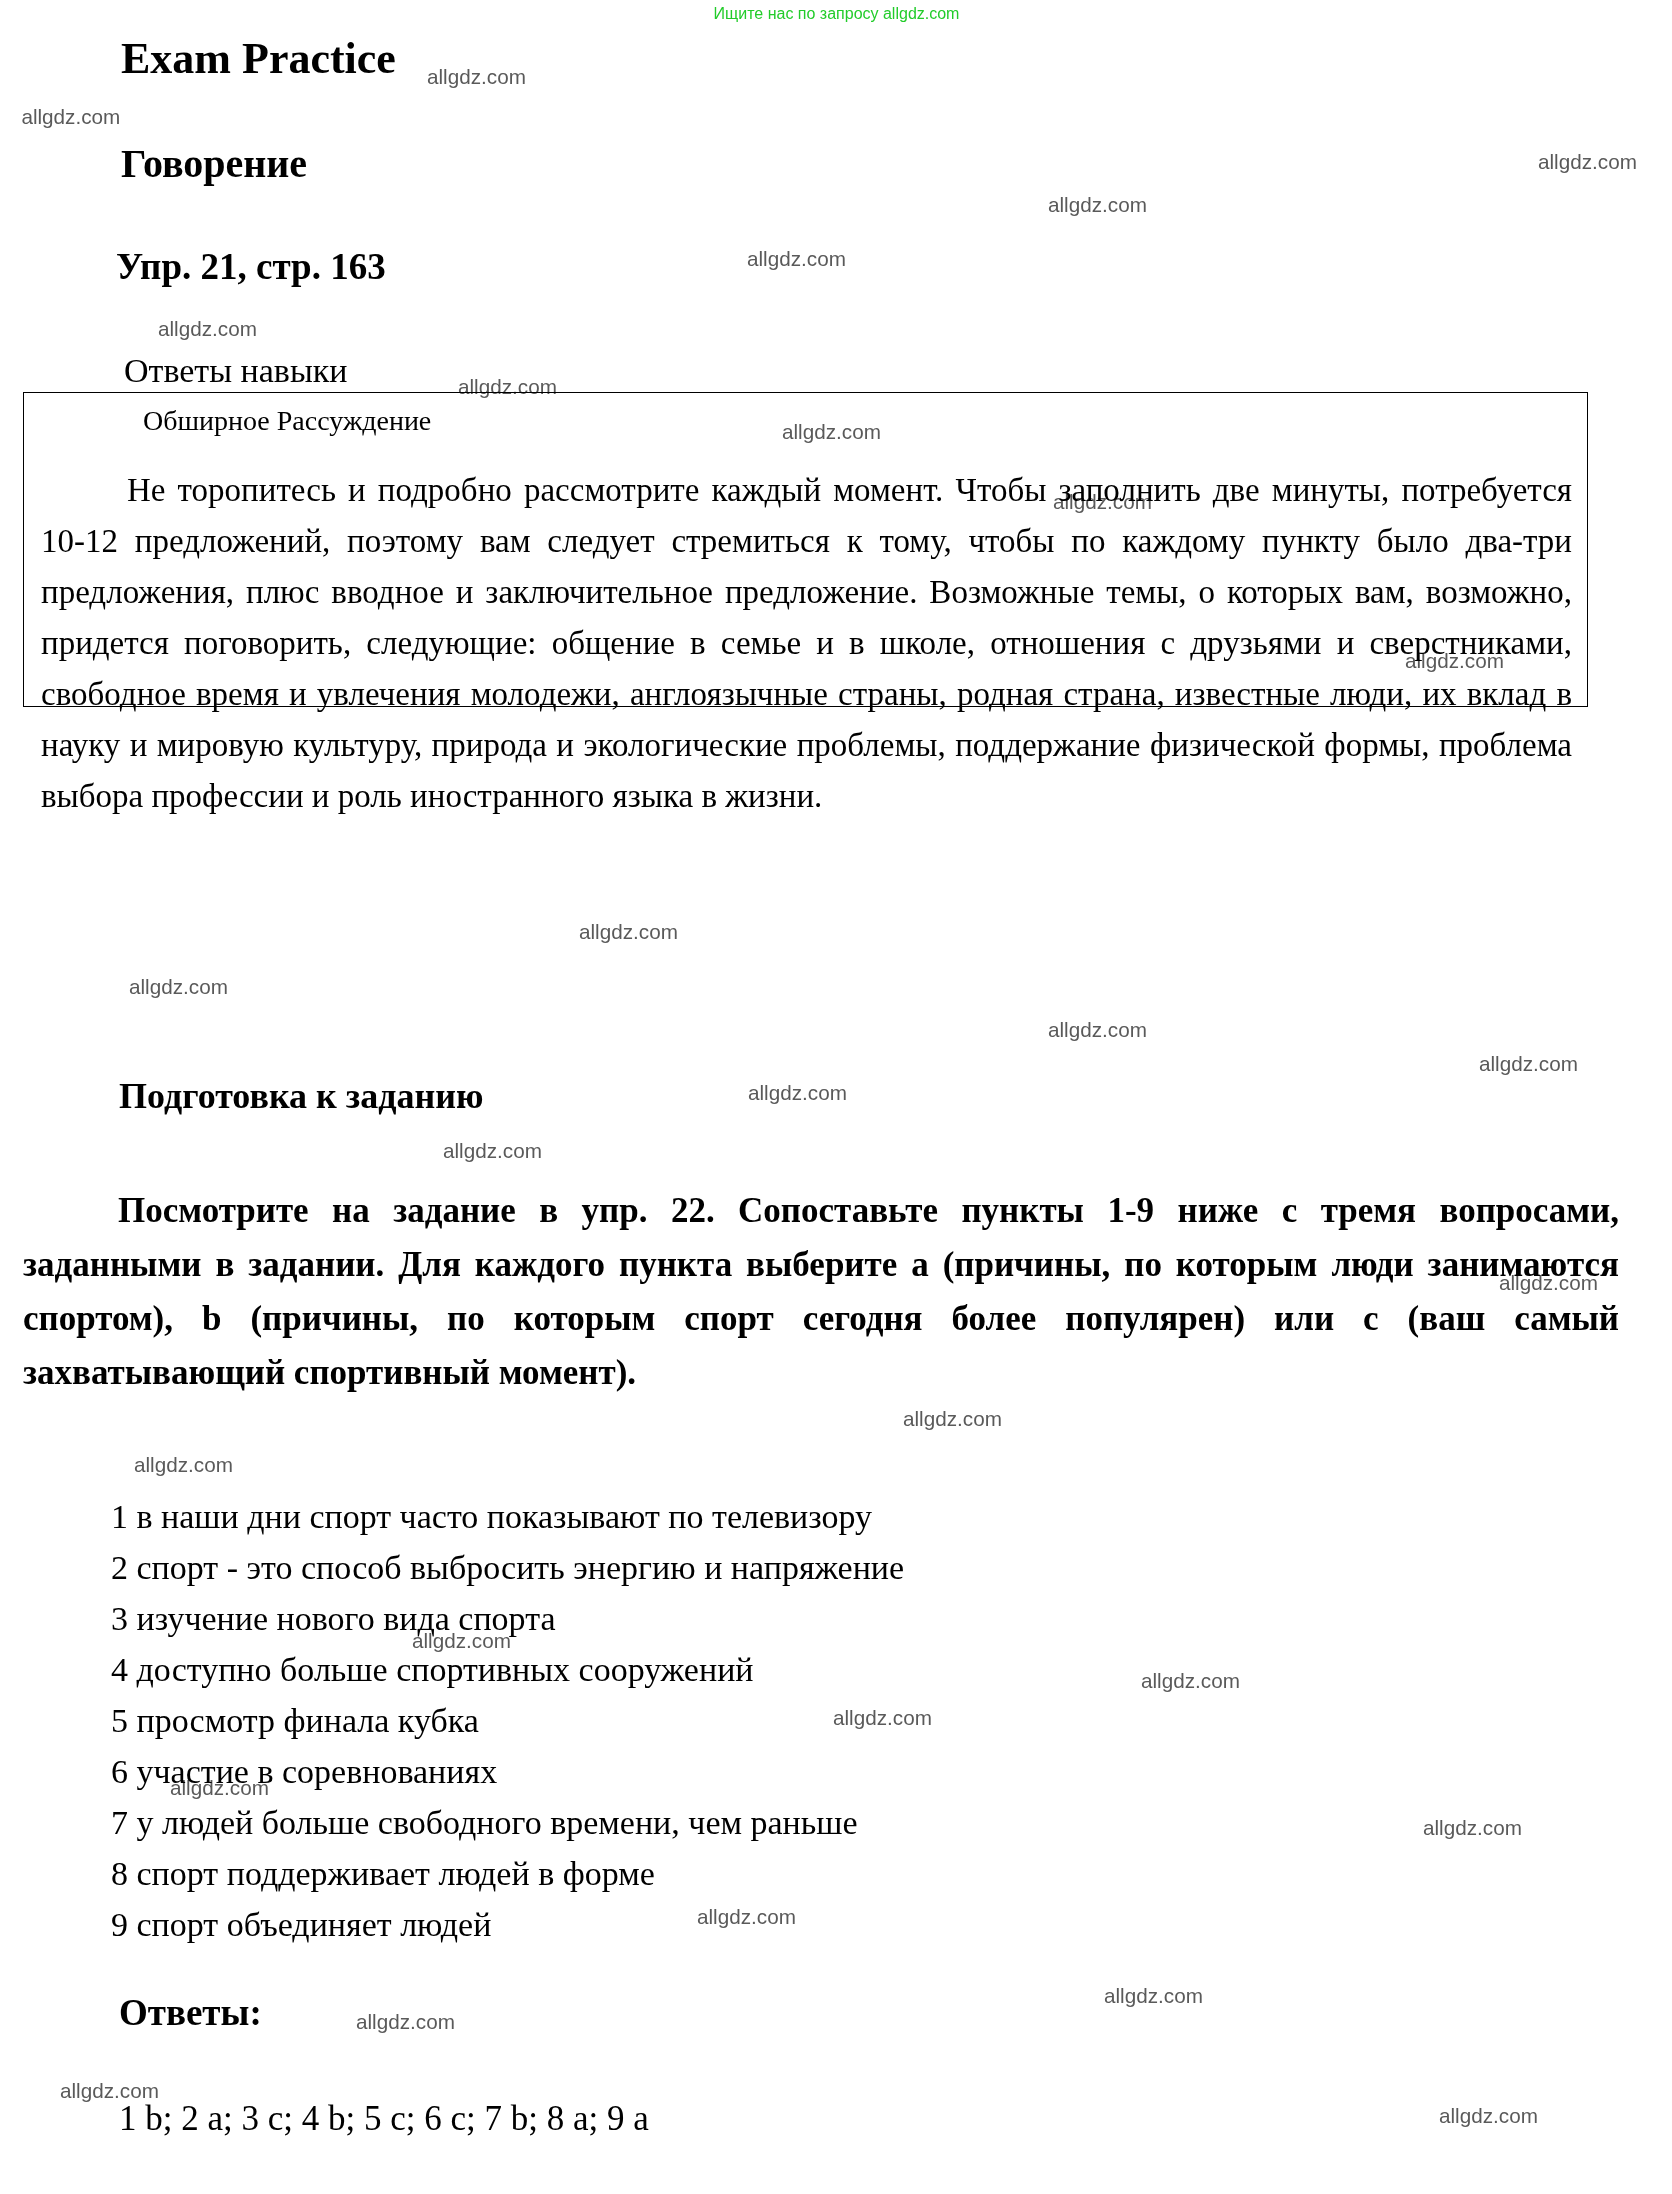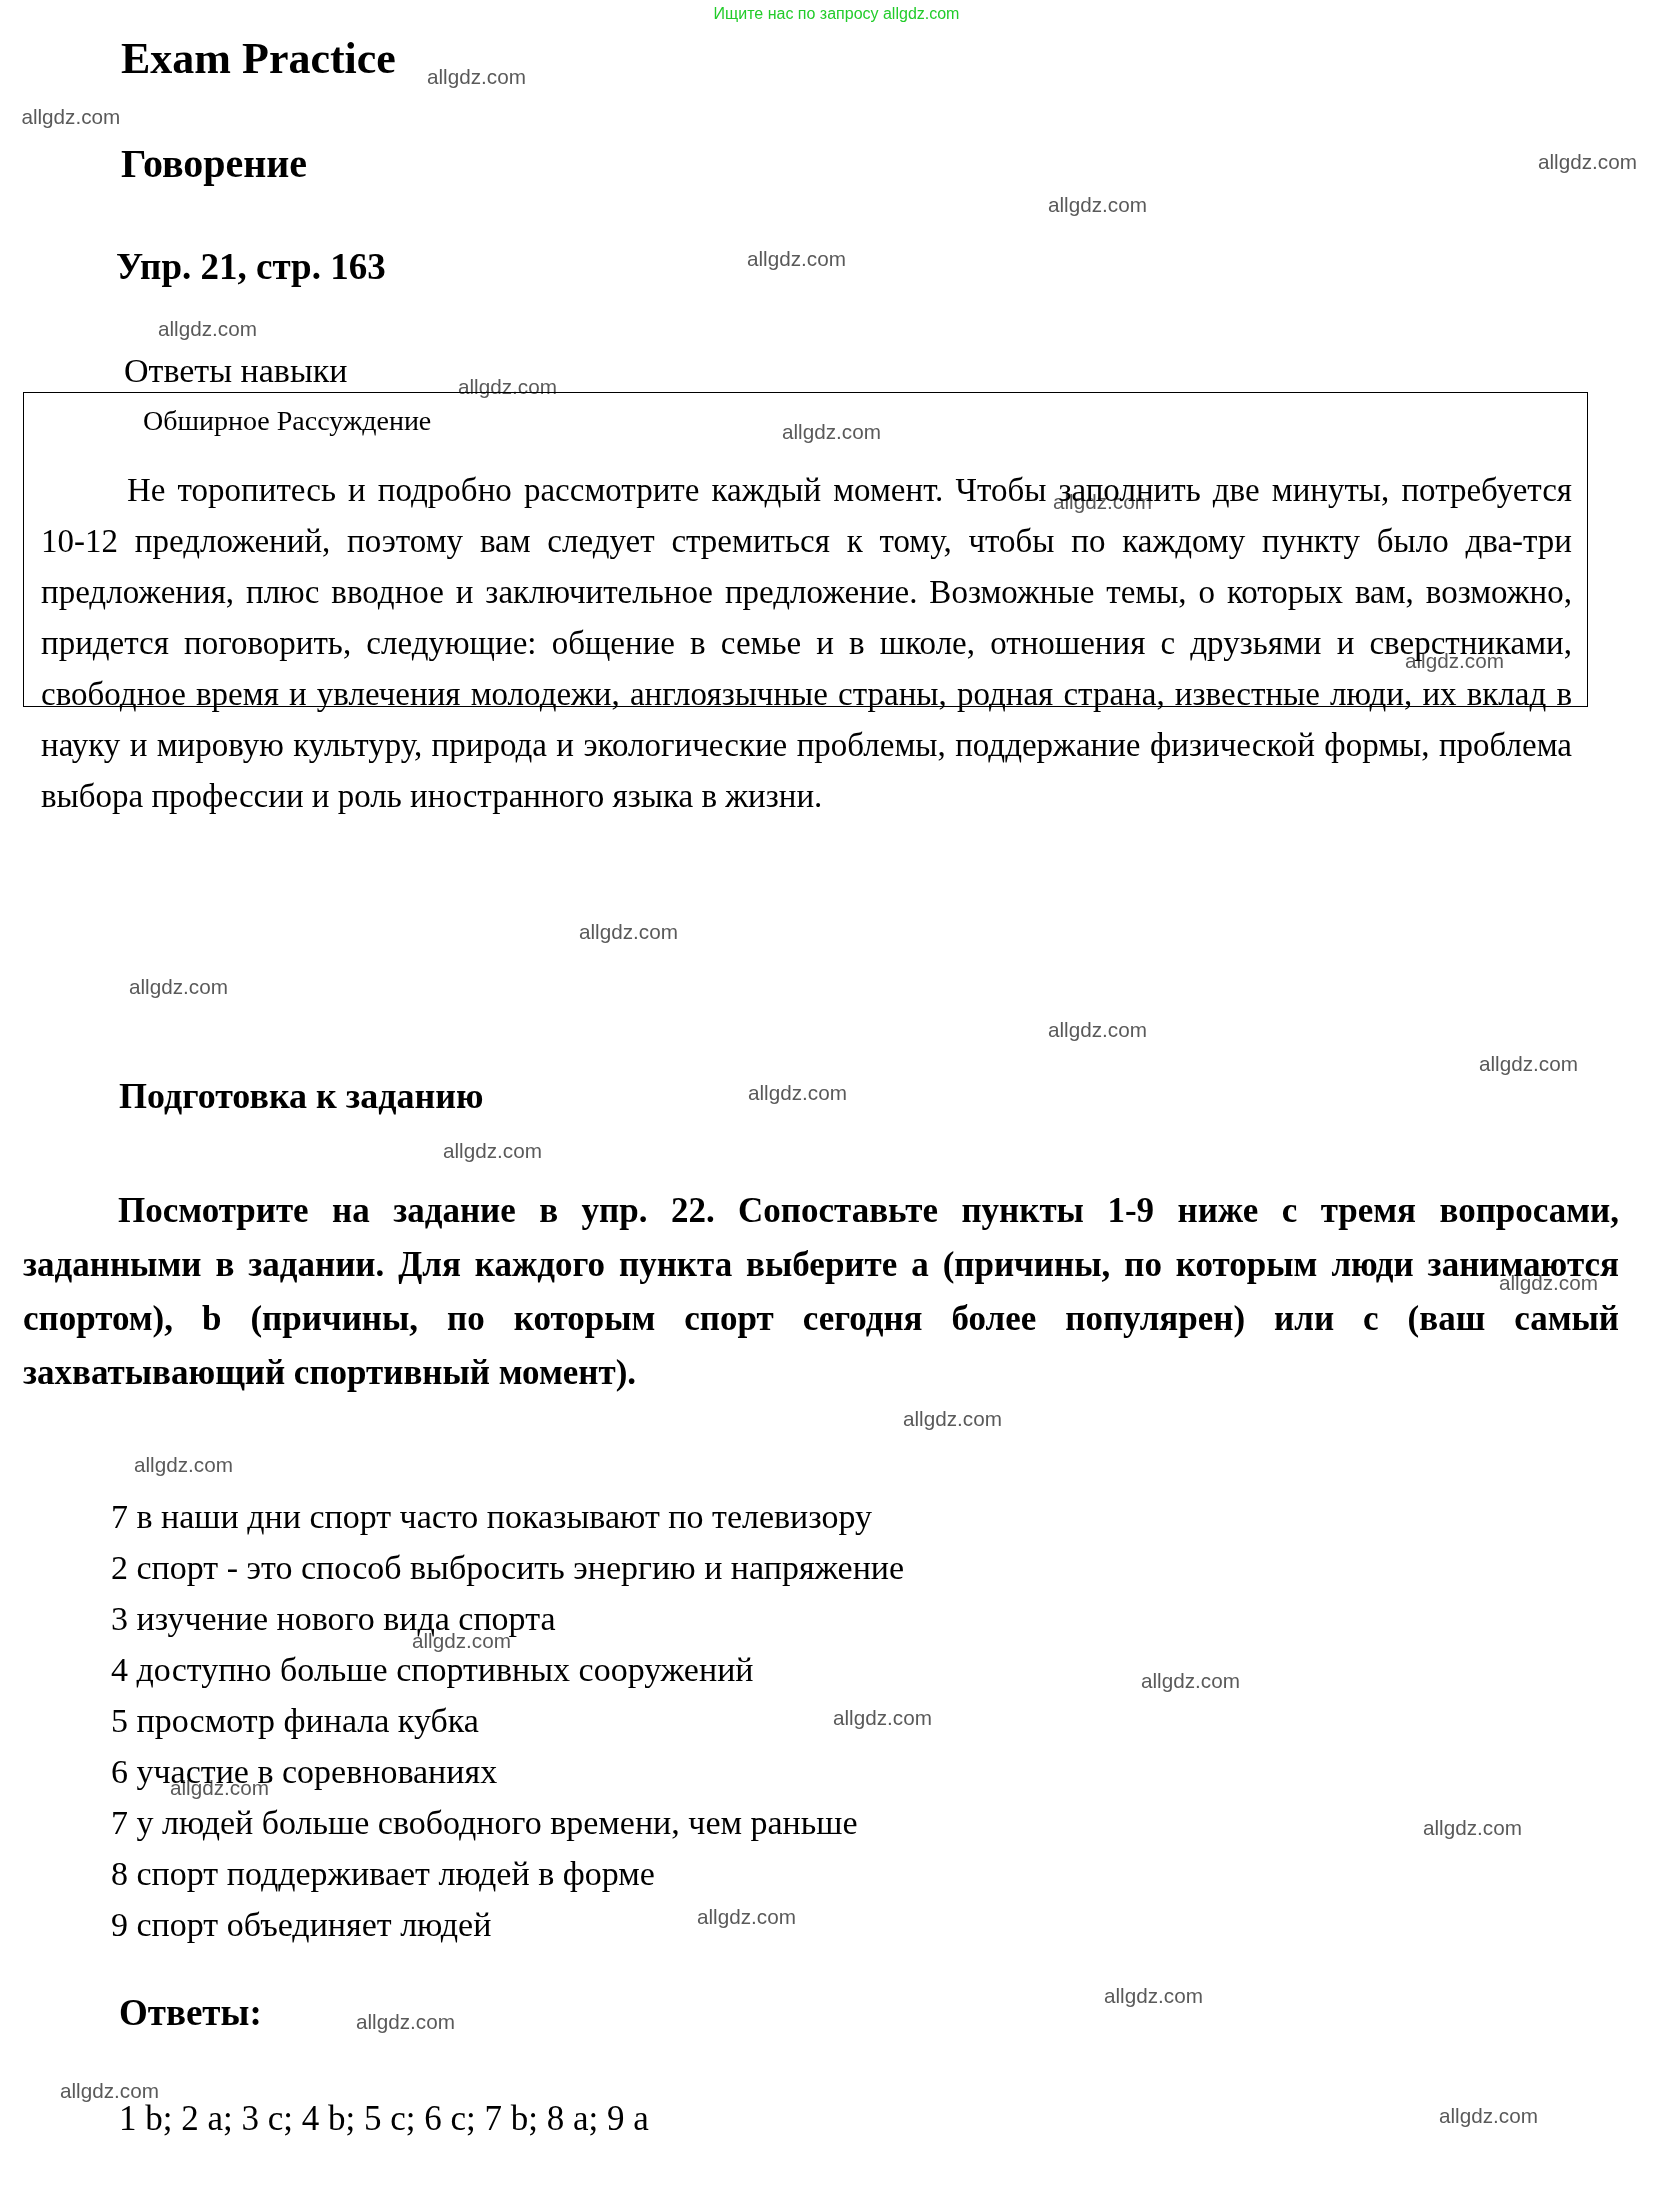--- a/index.html
+++ b/index.html
@@ -219,21 +219,21 @@
   <div class="skills-box">
     <div class="box-title">Обширное Рассуждение</div>
     <div class="box-para">Не торопитесь и подробно рассмотрите каждый момент. Чтобы заполнить две минуты, потребуется 10-12 предложений, поэтому вам следует стремиться к тому, чтобы по каждому пункту было два-три предложения, плюс вводное и заключительное предложение. Возможные темы, о которых вам, возможно, придется поговорить, следующие: общение в семье и в школе, отношения с друзьями и сверстниками, свободное время и увлечения молодежи, англоязычные страны, родная страна, известные люди, их вклад в науку и мировую культуру, природа и экологические проблемы, поддержание физической формы, проблема выбора профессии и роль иностранного языка в жизни.</div>
   </div>
 
   <div class="h-prep">Подготовка к заданию</div>
 
   <div class="task-para">Посмотрите на задание в упр. 22. Сопоставьте пункты 1-9 ниже с тремя вопросами, заданными в задании. Для каждого пункта выберите a (причины, по которым люди занимаются спортом), b (причины, по которым спорт сегодня более популярен) или c (ваш самый захватывающий спортивный момент).</div>
 
   <div class="num-list" id="num-list">
-      <div class="li">7 в наши дни спорт часто показывают по телевизору</div>
+      <div class="li">1 в наши дни спорт часто показывают по телевизору</div>
       <div class="li">2 спорт - это способ выбросить энергию и напряжение</div>
       <div class="li">3 изучение нового вида спорта</div>
       <div class="li">4 доступно больше спортивных сооружений</div>
       <div class="li">5 просмотр финала кубка</div>
       <div class="li">6 участие в соревнованиях</div>
       <div class="li">7 у людей больше свободного времени, чем раньше</div>
       <div class="li">8 спорт поддерживает людей в форме</div>
       <div class="li">9 спорт объединяет людей</div>
     </div>
 

